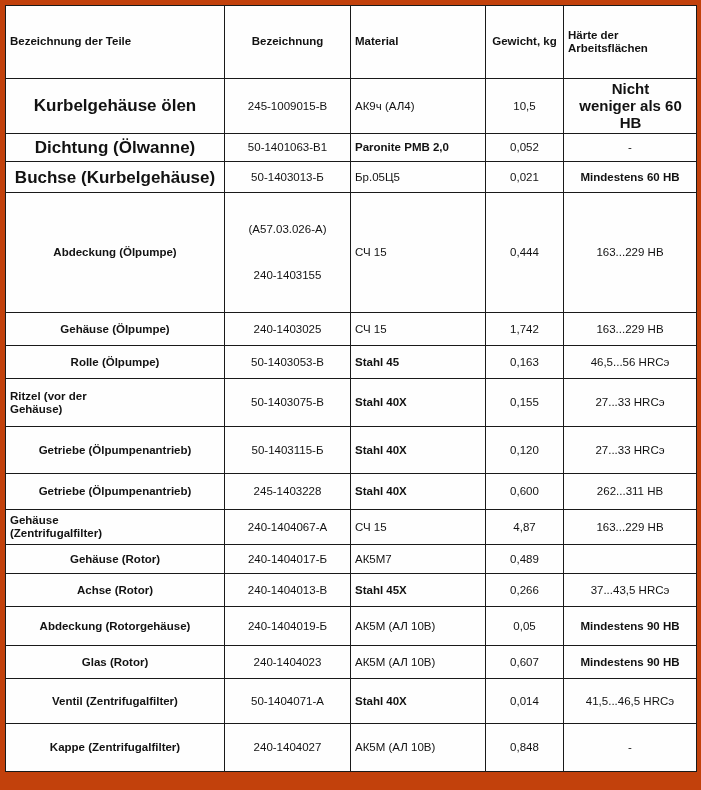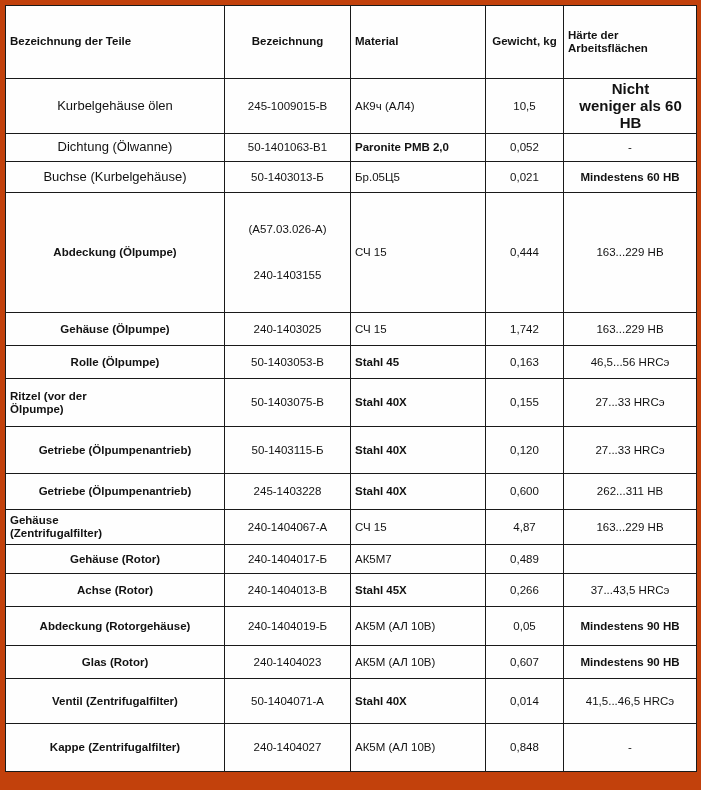--- a/index.html
+++ b/index.html
@@ -78,22 +78,22 @@
 
   
   td.name {
     text-align: center;
     font-size: 11.5px;
     font-weight: bold;
     padding-left: 8px;
     padding-right: 6px;
   }
   td.name.lead {
-    font-size: 13px;
-    font-weight: normal;
+    font-size: 17px;
+    font-weight: bold;
     text-align: center;
   }
   td.name.left {
     text-align: left;
   }
   td.desig {
     text-align: center;
     font-size: 11.5px;
     white-space: pre-line;
   }
@@ -207,21 +207,21 @@
         <td class="desig">50-1403053-В</td>
         <td class="mat b">Stahl 45</td>
         <td class="weight">0,163</td>
         <td class="hard">46,5...56 HRCэ</td>
       </tr>
 
 
       <tr style="height:48px">
         <td class="name left">
           <span class="nl">Ritzel (vor der</span>
-          <span class="nl">Ölpumpe)</span>
+          <span class="nl">Gehäuse)</span>
         </td>
         <td class="desig">50-1403075-В</td>
         <td class="mat b">Stahl 40X</td>
         <td class="weight">0,155</td>
         <td class="hard">27...33 HRCэ</td>
       </tr>
 
       <tr style="height:47px">
         <td class="name">Getriebe (Ölpumpenantrieb)</td>
         <td class="desig">50-1403115-Б</td>

